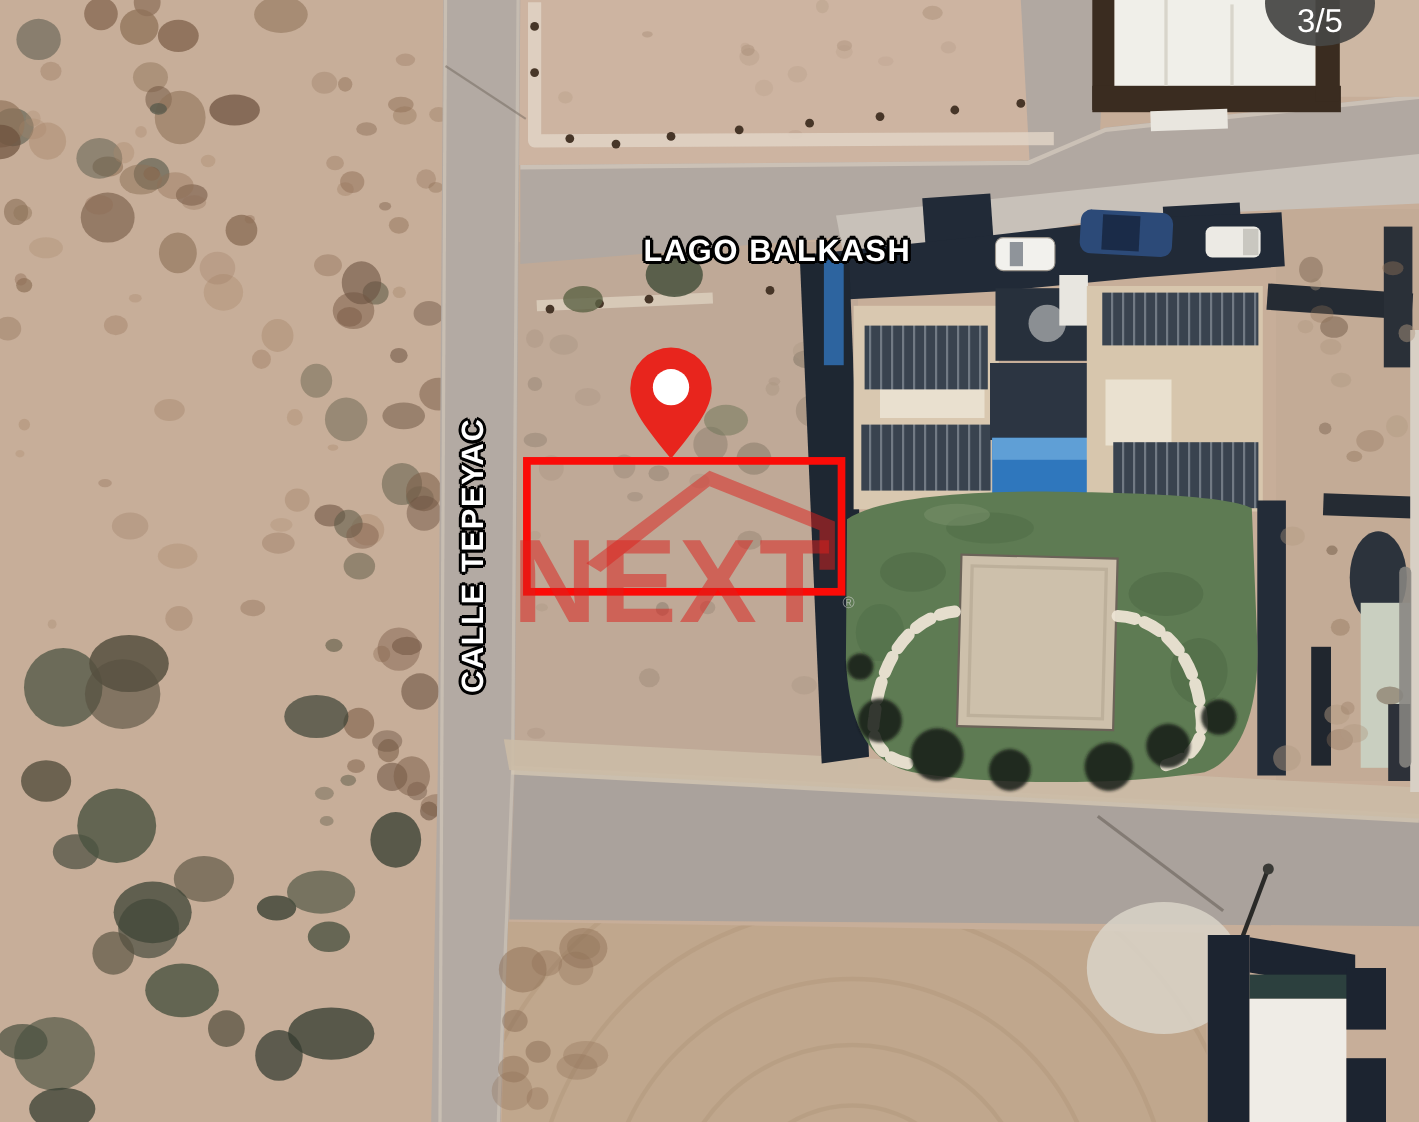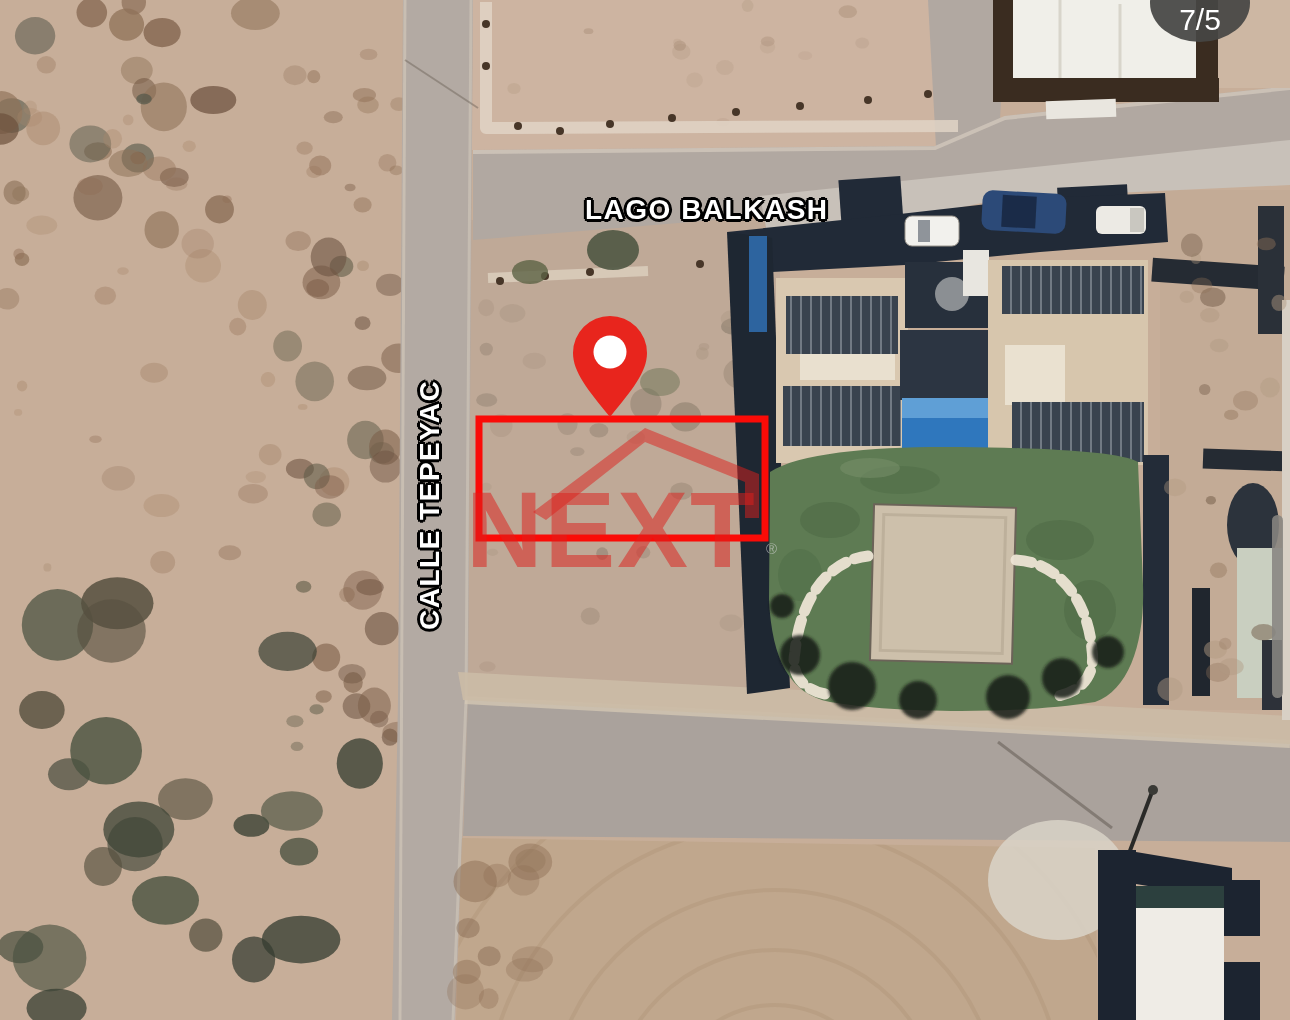--- a/index.html
+++ b/index.html
@@ -427,30 +427,30 @@
       </g>
 
     <rect x="479" y="419" width="286" height="119" fill="none" stroke-width="7" stroke="#fb0b07"></rect>
 
     <g>
       <path d="M610,417 C588,390 573,372 573,353 a37,37 0 1 1 74,0 c0,19 -15,37 -37,64 z" fill="#e8251d"></path>
       <circle cx="610" cy="352" r="16.5" fill="#ffffff"></circle>
     </g>
   </svg>
 
-  <div class="street-label" style="left:585px;top:194px;">LAGO BALKASH</div>
+  <div class="street-label" style="left:585px;top:212px;">LAGO BALKASH</div>
 
   <div class="street-label label-v" style="left:310px;top:494px;width:240px;text-align:center;">CALLE TEPEYAC</div>
 
   <div class="wm" style="left:466px;top:422px;width:340px;height:190px;">
     <svg width="340" height="190" viewBox="0 0 340 190" style="position:absolute;left:0;top:0;">
       <polygon points="67,90 179,6 293,52 293,96 279,96 279,60 179,20 80,98" fill="rgba(221,32,28,0.5)"></polygon>
     </svg>
     <div class="wm-brand" style="position:absolute;left:0;top:54px;">NEXT</div>
     <div class="wm-reg" style="position:absolute;left:300px;top:118px;">®</div>
   </div>
 
   <div class="badge">
-    <span>7/5</span>
+    <span>3/5</span>
   </div>
 
   <div class="scroll-thumb"></div>
 </div>
 
 </body></html>

